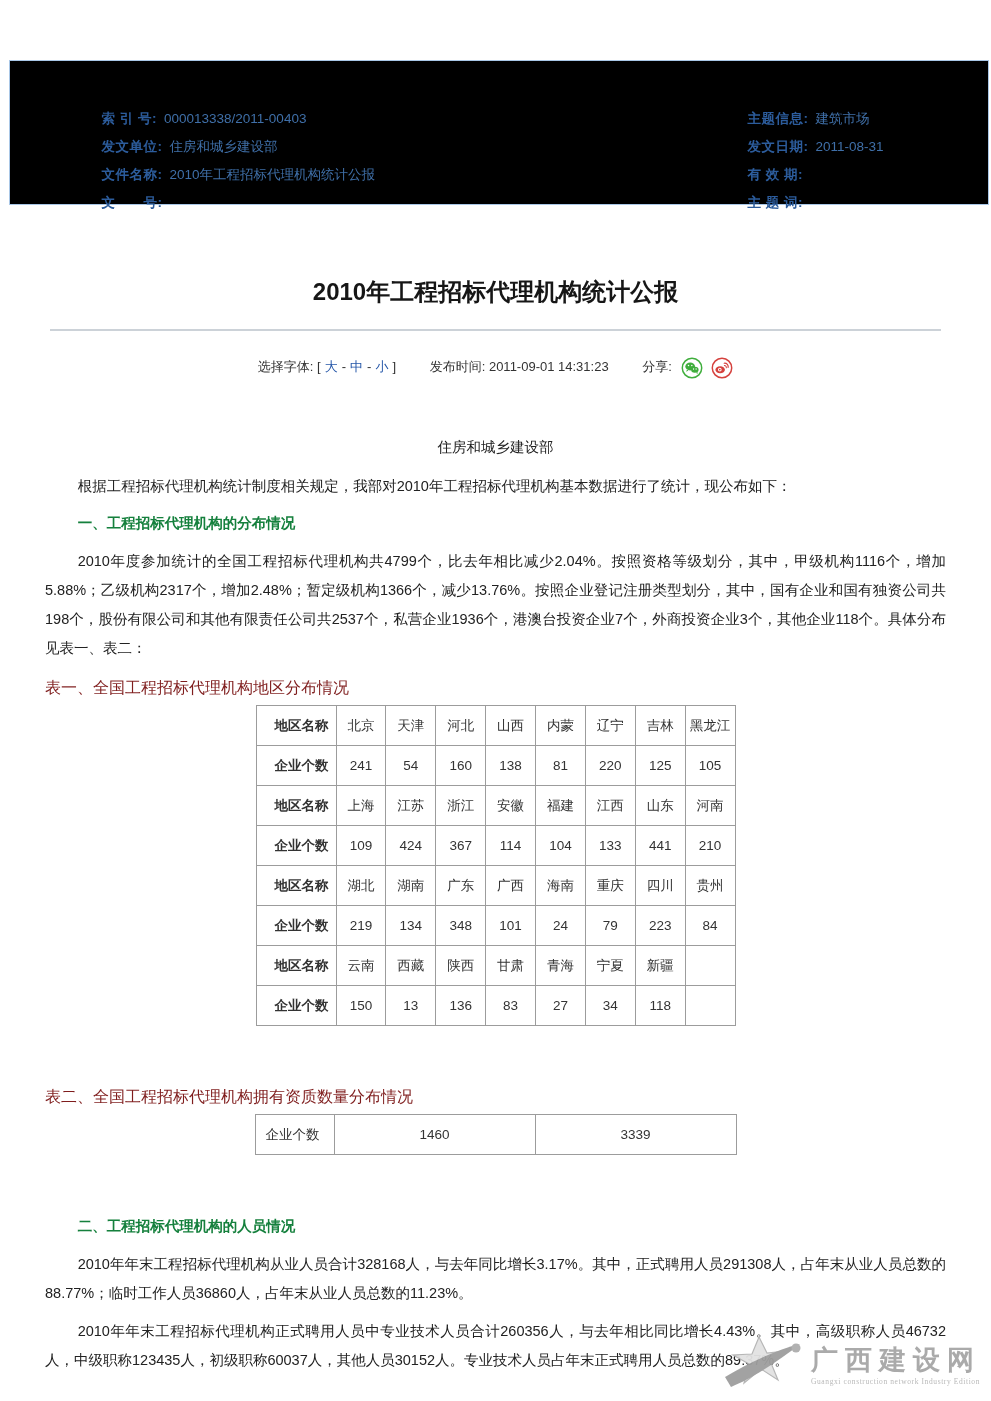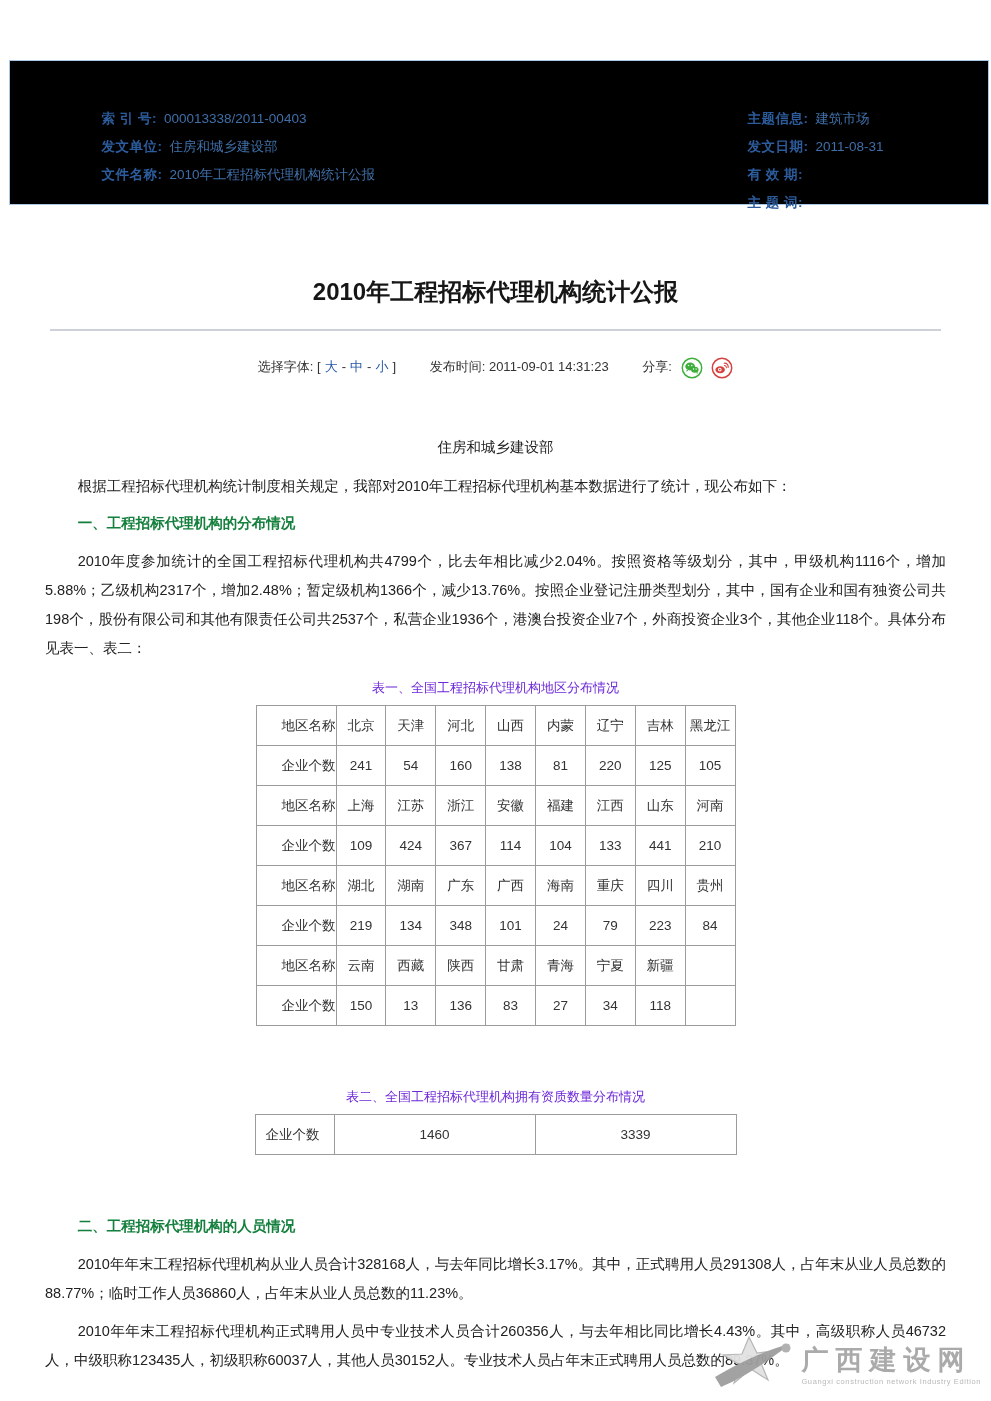--- a/index.html
+++ b/index.html
@@ -24,58 +24,61 @@
   .meta-group{display:inline-block;vertical-align:middle;margin:8px 15px;}
   .flink{color:#2456a8;text-decoration:none;cursor:pointer;margin:0 4px;}
   .fsep{color:#333;}
   .share-icons svg{vertical-align:middle;margin-left:5px;cursor:pointer;}
 
   
   .content{margin-top:63px;padding:0 45px;font-size:14.5px;line-height:29px;color:#222;}
   .org{text-align:center;margin:0 0 10px 0;}
   .para{margin:9px 0 0 0;text-indent:2.25em;text-align:justify;}
   .sec-head{margin:8px 0 0 0;text-indent:2.25em;font-weight:bold;color:#15803d;}
-  .tbl-caption{text-align:center;margin-top:14px;line-height:22px;font-size:13px;color:#6d28d9;}
+  .tbl-caption{text-align:left;margin-top:14px;line-height:22px;font-size:16px;color:#7f1d1d;}
 
   table{border-collapse:collapse;margin:6px auto 0 auto;table-layout:fixed;}
   td{border:1px solid #9c9c9c;font-size:13.5px;color:#333;text-align:center;padding:0;}
   .t1{width:480px;}
   .t1 tr{height:40px;}
-  .t1 td.lab{text-align:right;padding-left:11px;width:68px;}
+  .t1 td.lab{text-align:center;padding-left:11px;width:68px;font-weight:bold;}
   .t2{width:482px;}
   .t2 .hrow{height:52px;}
   .t2 .drow{height:40px;}
   .t2 td.lab{text-align:left;padding-left:10px;width:68px;}
   .t2 .hrow td.lab{vertical-align:top;padding-top:6px;}
   .t2 .hrow td.hcell{vertical-align:middle;padding-top:10px;width:207px;}
   .cap2{margin-top:60px;}
   .sec2{margin-top:57px;}
 
   
   .watermark{position:absolute;right:10px;top:1336px;display:flex;align-items:center;opacity:0.95;}
-  .wm-text{margin-left:4px;}
+  .wm-text{margin-left:4px;font-family:Liberation Serif, serif;}
   .wm-title{font-size:27px;font-weight:bold;color:#a6a6a6;letter-spacing:7px;line-height:30px;white-space:nowrap;}
   .wm-sub{font-size:7.5px;color:#b5b5b5;letter-spacing:0.6px;margin-top:2px;}
 </style>
 </head>
 <body>
 
 <div class="page">
 
   <div class="info-box">
     <div class="info-grid">
       <div class="info-col-left">
         <div class="irow">
           <span class="ilabel">索 引 号:</span><span class="ivalue">000013338/2011-00403</span>
         </div>
         <div class="irow">
           <span class="ilabel">发文单位:</span><span class="ivalue">住房和城乡建设部</span>
         </div>
         <div class="irow">
           <span class="ilabel">文件名称:</span><span class="ivalue">2010年工程招标代理机构统计公报</span>
+        </div>
+        <div class="irow">
+          <span class="ilabel">文　　号:</span><span class="ivalue"></span>
         </div>
       </div>
       <div class="info-col-right">
         <div class="irow">
           <span class="ilabel">主题信息:</span><span class="ivalue">建筑市场</span>
         </div>
         <div class="irow">
           <span class="ilabel">发文日期:</span><span class="ivalue">2011-08-31</span>
         </div>
         <div class="irow">

